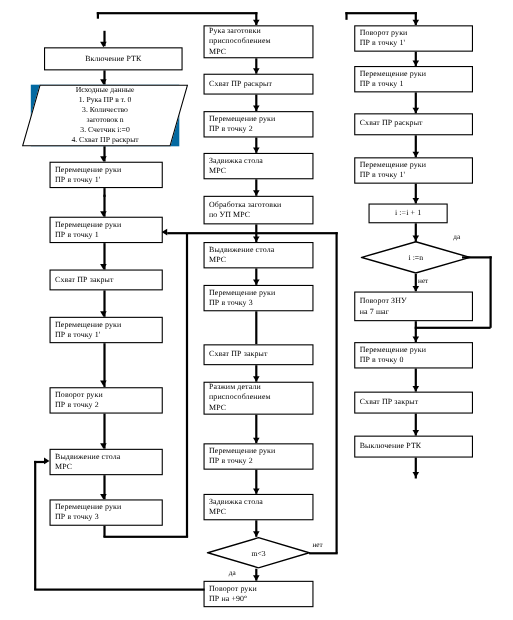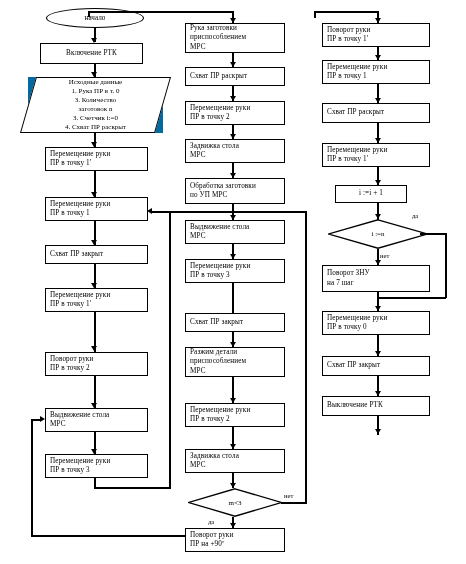--- a/index.html
+++ b/index.html
@@ -33,27 +33,24 @@
             border-right:5.5px solid #000;}
   .arr.right{border-top:3.4px solid transparent;border-bottom:3.4px solid transparent;
              border-left:5.5px solid #000;}
   .lbl{position:absolute;font-size:6.6px;color:#000;}
 </style>
 </head>
 <body>
 
 <div id="chart">
 
-  <div class="term" style="left:46px;top:8px;width:98px;height:20px;">
-    <span>начало</span>
-  </div>
   <div class="seg vh" style="left:94px;top:28px;height:14px;"></div>
   <div class="arr down" style="left:91.4px;top:38px;"></div>
 
-  <div class="node ctr" style="left:40px;top:43px;width:103px;height:21px;">
+  <div class="node ctr" style="left:40px;top:43px;width:126px;height:21px;">
     <span class="ln">Включение РТК</span>
   </div>
   <div class="seg vh" style="left:94px;top:64px;height:13px;"></div>
   <div class="arr down" style="left:91.4px;top:72px;"></div>
 
   <div class="para" style="left:28px;top:77px;width:135px;height:56px;">
     <div class="sk"></div>
     <div class="tx">
       <span>Исходные данные</span>
       <span>1. Рука ПР в т. 0</span>

